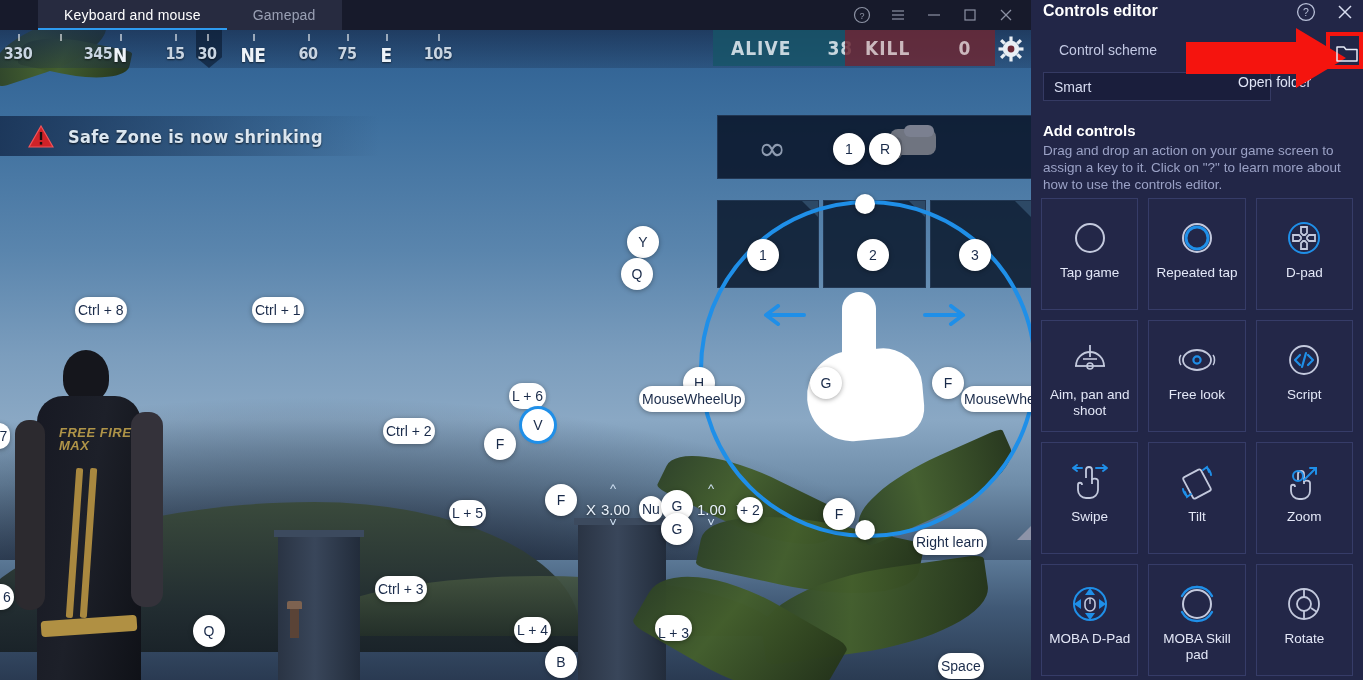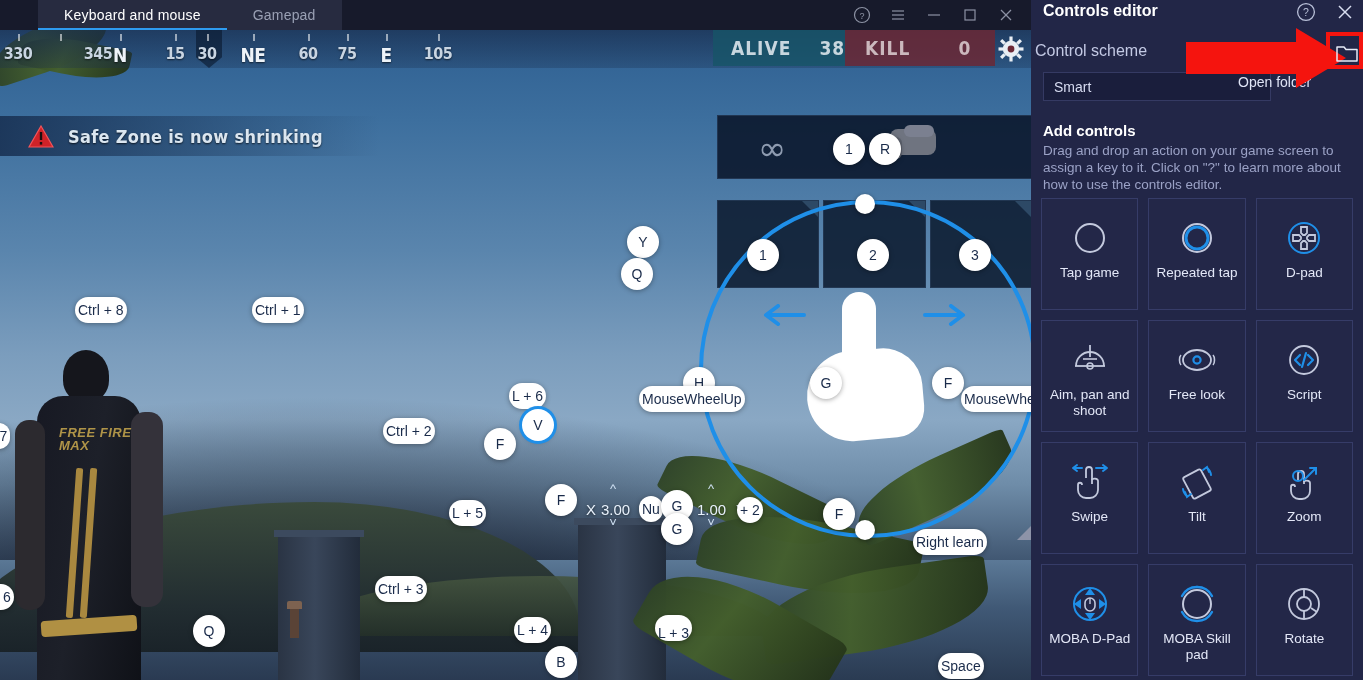--- a/index.html
+++ b/index.html
@@ -124,21 +124,21 @@
   
   #grip{position:absolute;right:0;bottom:140px;width:14px;height:14px;}
 
   
   #panel{position:absolute;left:1031px;top:0;width:332px;height:680px;background:#222647;overflow:hidden;}
   #panel-head{position:absolute;left:0;top:0;width:332px;height:28px;}
   #panel-title{position:absolute;left:12px;top:2px;color:#fff;font-size:16px;font-weight:bold;}
   #p-help{position:absolute;left:265px;top:2px;width:20px;height:20px;cursor:pointer;}
   #p-close{position:absolute;left:304px;top:2px;width:20px;height:20px;cursor:pointer;}
 
-  #scheme-label{position:absolute;left:4px;top:42px;color:#c3c9e4;font-size:16px;}
+  #scheme-label{position:absolute;left:28px;top:42px;color:#c3c9e4;font-size:14px;}
   #scheme-select{position:absolute;left:12px;top:72px;width:228px;height:29px;background:#1a1e3c;
                  border:1px solid #353a63;color:#d8ddf2;font-size:14px;display:flex;align-items:center;
                  padding-left:10px;box-sizing:border-box;cursor:pointer;}
   #openfolder-btn{position:absolute;left:1238px;top:74px;color:#dfe4f5;font-size:14px;cursor:pointer;}
   #folder-icon-box{position:absolute;left:1326px;top:32px;width:37px;height:37px;border:4px solid #f5140e;box-sizing:border-box;}
   #folder-icon{position:absolute;left:6px;top:8px;width:22px;height:18px;}
 
   #redarrow{position:absolute;left:1186px;top:28px;width:160px;height:60px;}
 
   #addc-title{position:absolute;left:12px;top:122px;color:#fff;font-size:15px;font-weight:bold;}
@@ -264,21 +264,21 @@
               <polygon points="13,1 25,22 1,22" fill="#cf2228" stroke="#f2545a" stroke-width="1.2"></polygon>
               <rect x="11.8" y="7" width="2.4" height="8" fill="#1a1010"></rect>
               <rect x="11.8" y="17" width="2.4" height="2.6" fill="#1a1010"></rect>
             </svg>
         </div>
         <div id="sz-text">Safe Zone is now shrinking</div>
       </div>
 
       <div id="alive">
         <span style="margin-left:18px;">ALIVE</span>
-        <span style="margin-left:28px;">38</span>
+        <span style="margin-left:36px;">38</span>
       </div>
       <div id="kill">
         <span style="margin-left:20px;">KILL</span>
         <span style="margin-left:48px;">0</span>
       </div>
       <div id="gear">
         <svg width="26" height="26" viewBox="0 0 26 26">
             <g fill="#e8eef4">
               <circle cx="13" cy="13" r="8.2"></circle>
               <g>

